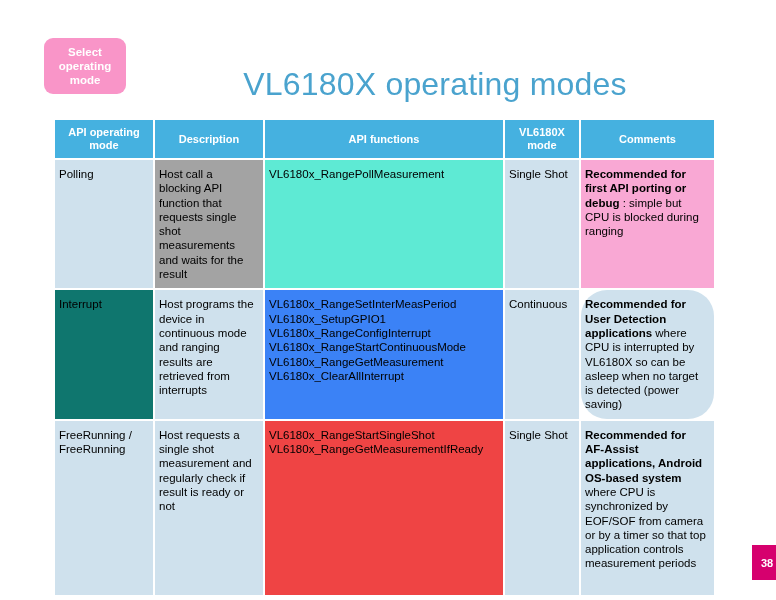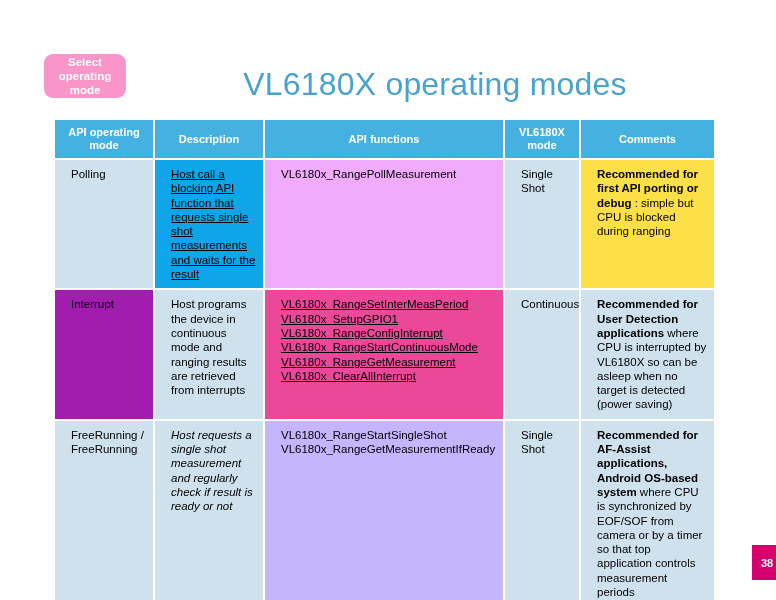--- a/index.html
+++ b/index.html
@@ -14,23 +14,23 @@
     position: relative;
     overflow: hidden;
     font-family: "Liberation Sans", sans-serif;
     -webkit-font-smoothing: antialiased;
   }
 
   
   #callout {
     position: absolute;
     left: 44px;
-    top: 54px;
+    top: 38px;
     width: 82px;
-    height: 44px;
+    height: 56px;
     background: #F995C8;
     border-radius: 9px;
     color: #ffffff;
     font-size: 11.5px;
     font-weight: bold;
     line-height: 14px;
     text-align: center;
     display: flex;
     align-items: center;
     justify-content: center;
@@ -75,21 +75,21 @@
     padding: 6px 3px;
     line-height: 13px;
     height: 26px;
   }
   #modes-table td {
     background: #CFE1ED;
     color: #000000;
     font-size: 11.5px;
     line-height: 14.3px;
     vertical-align: top;
-    padding: 7px 7px 7px 16px;
+    padding: 7px 7px 7px 4px;
   }
   
   col.c-mode      { width: 98px; }
   col.c-desc      { width: 108px; }
   col.c-func      { width: 238px; }
   col.c-vlmode    { width: 74px; }
   col.c-comments  { width: 133px; }
 
   .func-line { display: block; white-space: nowrap; }
   .cmt b { font-weight: bold; }
@@ -141,45 +141,45 @@
       <th style="background: rgb(69, 177, 224);">API operating mode</th>
       <th style="background: rgb(69, 177, 224);">Description</th>
       <th style="background: rgb(69, 177, 224);">API functions</th>
       <th style="background: rgb(69, 177, 224);">VL6180X mode</th>
       <th style="background: rgb(69, 177, 224);">Comments</th>
     </tr>
   </thead>
   <tbody>
     <tr class="row-1">
       <td style="background: rgb(207, 225, 237);">Polling</td>
-      <td style="background: #0ea5e9; text-decoration: underline;">Host call a blocking API function that requests single shot measurements and waits for the result</td>
-      <td class="funcs" style="background: #f0abfc; margin-top: 12px;">
+      <td style="background: #a3a3a3;">Host call a blocking API function that requests single shot measurements and waits for the result</td>
+      <td class="funcs" style="background: #5eead4; margin-top: 12px;">
           <span class="func-line">VL6180x_RangePollMeasurement</span>
         </td>
       <td style="background: rgb(207, 225, 237);">Single Shot</td>
-      <td class="cmt" style="background: #fde047;"><b>Recommended for first API porting or debug</b> : simple but CPU is blocked during ranging</td>
+      <td class="cmt" style="background: #f9a8d4;"><b>Recommended for first API porting or debug</b> : simple but CPU is blocked during ranging</td>
     </tr>
     <tr class="row-2">
-      <td style="background: #a21caf;">Interrupt</td>
+      <td style="background: #0f766e;">Interrupt</td>
       <td style="background: rgb(207, 225, 237); margin-left: 39px;">Host programs the device in continuous mode and ranging results are retrieved from interrupts</td>
-      <td class="funcs" style="background: #ec4899; text-decoration: underline;">
+      <td class="funcs" style="background: #3b82f6;">
           <span class="func-line">VL6180x_RangeSetInterMeasPeriod</span>
           <span class="func-line">VL6180x_SetupGPIO1</span>
           <span class="func-line">VL6180x_RangeConfigInterrupt</span>
           <span class="func-line">VL6180x_RangeStartContinuousMode</span>
           <span class="func-line">VL6180x_RangeGetMeasurement</span>
           <span class="func-line">VL6180x_ClearAllInterrupt</span>
         </td>
       <td style="background: rgb(207, 225, 237);">Continuous</td>
-      <td class="cmt" style="background: rgb(207, 225, 237);"><b>Recommended for User Detection applications</b> where CPU is interrupted by VL6180X so can be asleep when no target is detected (power saving)</td>
+      <td class="cmt" style="background: rgb(207, 225, 237); border-radius: 26px;"><b>Recommended for User Detection applications</b> where CPU is interrupted by VL6180X so can be asleep when no target is detected (power saving)</td>
     </tr>
     <tr class="row-3">
       <td style="background: rgb(207, 225, 237);">FreeRunning / FreeRunning</td>
-      <td style="background: rgb(207, 225, 237); font-style: italic;">Host requests a single shot measurement and regularly check if result is ready or not</td>
-      <td class="funcs" style="background: #c4b5fd;">
+      <td style="background: rgb(207, 225, 237);">Host requests a single shot measurement and regularly check if result is ready or not</td>
+      <td class="funcs" style="background: #ef4444;">
           <span class="func-line">VL6180x_RangeStartSingleShot</span>
           <span class="func-line">VL6180x_RangeGetMeasurementIfReady</span>
         </td>
       <td style="background: rgb(207, 225, 237);">Single Shot</td>
       <td class="cmt" style="background: rgb(207, 225, 237);"><b>Recommended for AF-Assist applications, Android OS-based system</b> where CPU is synchronized by EOF/SOF from camera or by a timer so that top application controls measurement periods</td>
     </tr>
   </tbody>
 </table>
 
 <div id="page-badge" style="background: rgb(214, 0, 110);">38</div>

